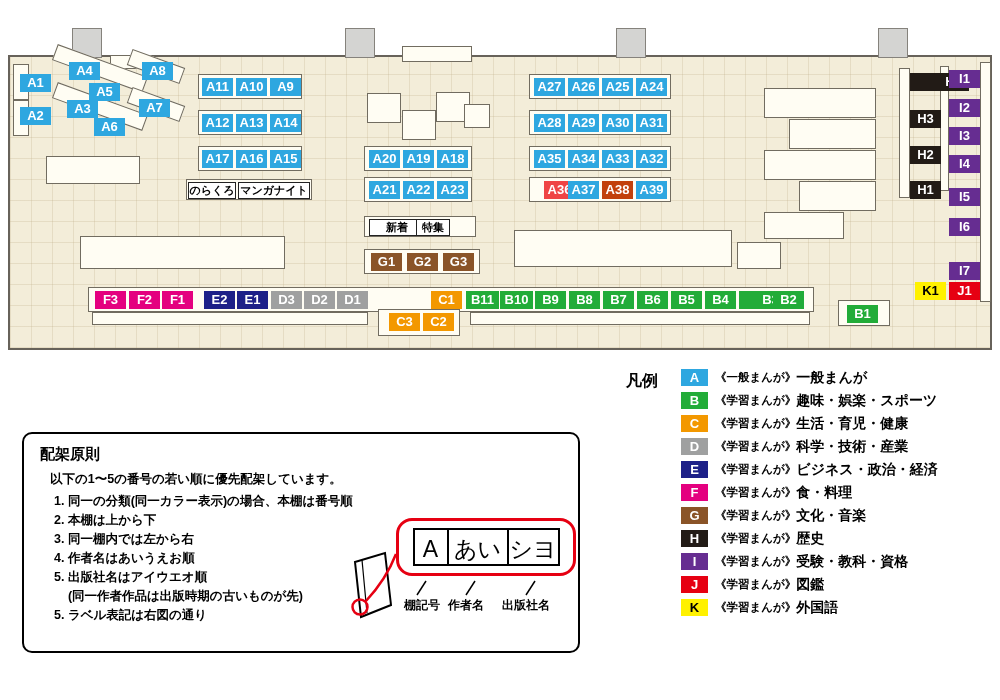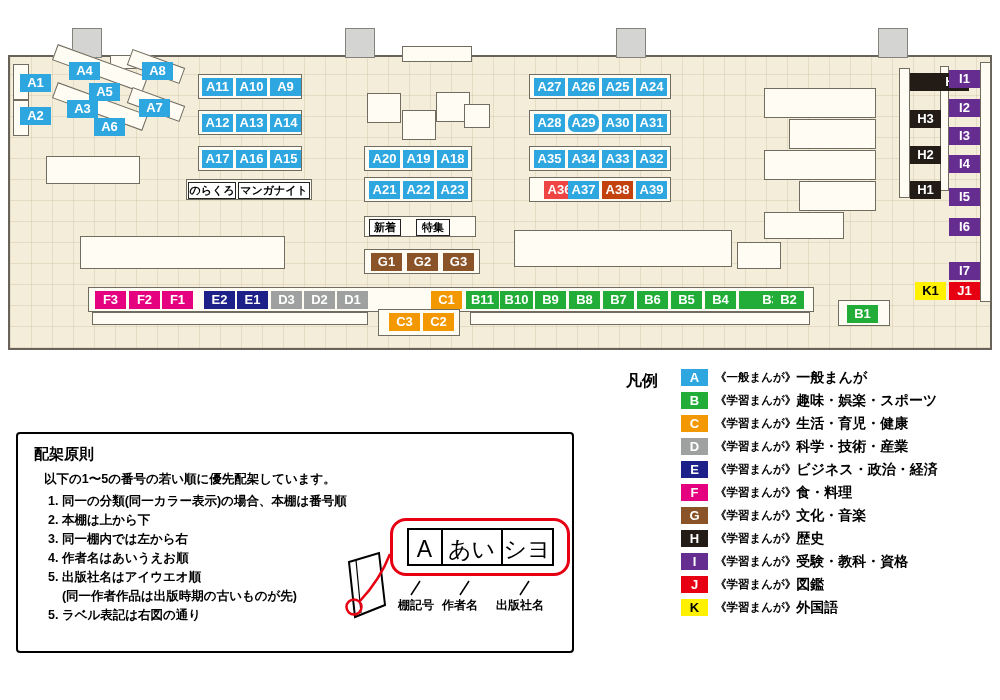--- a/index.html
+++ b/index.html
@@ -25,22 +25,22 @@
   
   #legend{position:absolute;left:624px;top:366px;width:374px;}
   #legend .hdr{position:absolute;left:2px;top:5px;font-size:16px;font-weight:bold;}
   #legend-items{margin-left:57px;}
   .l-row{display:flex;align-items:center;height:23px;}
   .l-sq{flex:0 0 27px;height:17px;line-height:17px;text-align:center;color:#fff;font-weight:bold;font-size:13px;margin-right:7px;}
   .l-series{font-size:11.5px;font-weight:bold;white-space:nowrap;}
   .l-cat{font-size:14px;font-weight:bold;white-space:nowrap;}
 
   
-  #principles{position:absolute;left:16px;top:432px;width:558px;height:221px;border:2px solid #000;
-    border-radius:4px;background:#fff;box-sizing:border-box;}
+  #principles{position:absolute;left:22px;top:432px;width:558px;height:221px;border:2px solid #000;
+    border-radius:10px;background:#fff;box-sizing:border-box;}
   .p-title{position:absolute;left:16px;top:11px;font-size:15px;font-weight:bold;}
   .p-intro{position:absolute;left:26px;top:37px;font-size:12.5px;font-weight:bold;}
   #rules{position:absolute;left:30px;top:58px;font-size:12.5px;font-weight:bold;line-height:19px;white-space:pre-wrap;}
   .plate{position:absolute;left:372px;top:84px;width:180px;height:58px;border:3px solid #e60012;border-radius:16px;
     background:#fff;display:flex;align-items:center;justify-content:center;box-sizing:border-box;}
   .plate .cell{display:inline-block;height:38px;line-height:38px;text-align:center;border:2px solid #000;
     background:#fff;font-size:23px;box-sizing:border-box;}
   .cell.c1{width:36px;}
   .cell.c2{width:62px;margin-left:-2px;}
   .cell.c3{width:53px;margin-left:-2px;}
@@ -208,34 +208,34 @@
     <div class="mlabel" style="background: rgb(46, 167, 224); left: 403px; top: 150px;">A19</div>
     <div class="mlabel" style="background: rgb(46, 167, 224); left: 437px; top: 150px;">A18</div>
     <div class="mlabel" style="background: rgb(46, 167, 224); left: 369px; top: 181px;">A21</div>
     <div class="mlabel" style="background: rgb(46, 167, 224); left: 403px; top: 181px;">A22</div>
     <div class="mlabel" style="background: rgb(46, 167, 224); left: 437px; top: 181px;">A23</div>
     <div class="mlabel" style="background: rgb(46, 167, 224); left: 534px; top: 78px;">A27</div>
     <div class="mlabel" style="background: rgb(46, 167, 224); left: 568px; top: 78px;">A26</div>
     <div class="mlabel" style="background: rgb(46, 167, 224); left: 602px; top: 78px;">A25</div>
     <div class="mlabel" style="background: rgb(46, 167, 224); left: 636px; top: 78px;">A24</div>
     <div class="mlabel" style="background: rgb(46, 167, 224); left: 534px; top: 114px;">A28</div>
-    <div class="mlabel" style="background: rgb(46, 167, 224); left: 568px; top: 114px; border-radius: 7px;">A29</div>
+    <div class="mlabel" style="background: rgb(46, 167, 224); left: 568px; top: 114px;">A29</div>
     <div class="mlabel" style="background: rgb(46, 167, 224); left: 602px; top: 114px;">A30</div>
     <div class="mlabel" style="background: rgb(46, 167, 224); left: 636px; top: 114px;">A31</div>
     <div class="mlabel" style="background: rgb(46, 167, 224); left: 534px; top: 150px;">A35</div>
     <div class="mlabel" style="background: rgb(46, 167, 224); left: 568px; top: 150px;">A34</div>
     <div class="mlabel" style="background: rgb(46, 167, 224); left: 602px; top: 150px;">A33</div>
     <div class="mlabel" style="background: rgb(46, 167, 224); left: 636px; top: 150px;">A32</div>
     <div class="mlabel" style="background: #ef4444; left: 516px; top: 181px; margin-left: 28px;">A36</div>
     <div class="mlabel" style="background: rgb(46, 167, 224); left: 568px; top: 181px;">A37</div>
     <div class="mlabel" style="background: #c2410c; left: 602px; top: 181px;">A38</div>
     <div class="mlabel" style="background: rgb(46, 167, 224); left: 636px; top: 181px;">A39</div>
     <div class="mtag" style="left: 188px; top: 182px; width: 48px;">のらくろ</div>
     <div class="mtag" style="left: 238px; top: 182px; width: 72px;">マンガナイト</div>
-    <div class="mtag" style="left: 369px; top: 219px; width: 32px;">新着</div>
+    <div class="mtag" style="left: 369px; top: 219px; width: 56px;">新着</div>
     <div class="mtag" style="left: 416px; top: 219px; width: 34px;">特集</div>
     <div class="mlabel" style="background: rgb(138, 84, 40); left: 371px; top: 253px;">G1</div>
     <div class="mlabel" style="background: rgb(138, 84, 40); left: 407px; top: 253px;">G2</div>
     <div class="mlabel" style="background: rgb(138, 84, 40); left: 443px; top: 253px;">G3</div>
     <div class="mlabel" style="background: rgb(228, 0, 127); left: 95px; top: 291px;">F3</div>
     <div class="mlabel" style="background: rgb(228, 0, 127); left: 129px; top: 291px;">F2</div>
     <div class="mlabel" style="background: rgb(228, 0, 127); left: 162px; top: 291px;">F1</div>
     <div class="mlabel" style="background: rgb(29, 32, 136); left: 204px; top: 291px;">E2</div>
     <div class="mlabel" style="background: rgb(29, 32, 136); left: 237px; top: 291px;">E1</div>
     <div class="mlabel" style="background: rgb(159, 160, 160); left: 271px; top: 291px;">D3</div>

